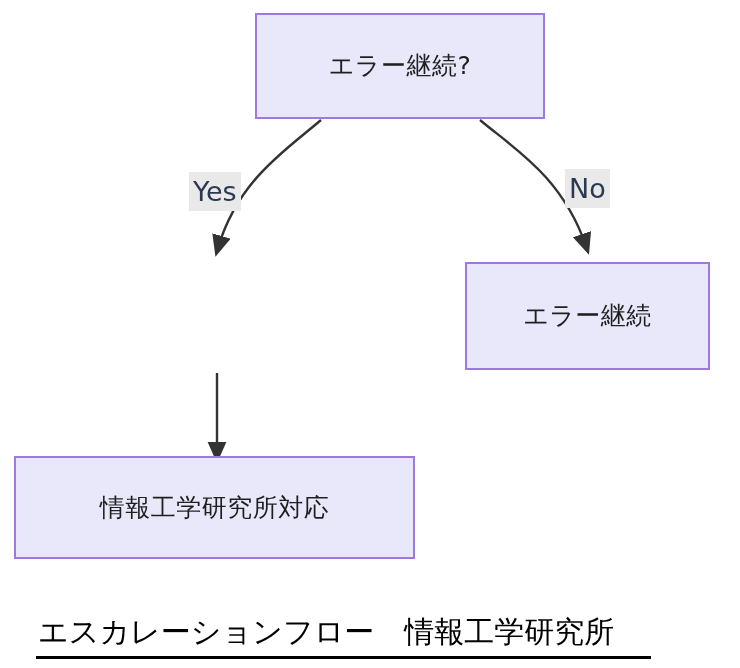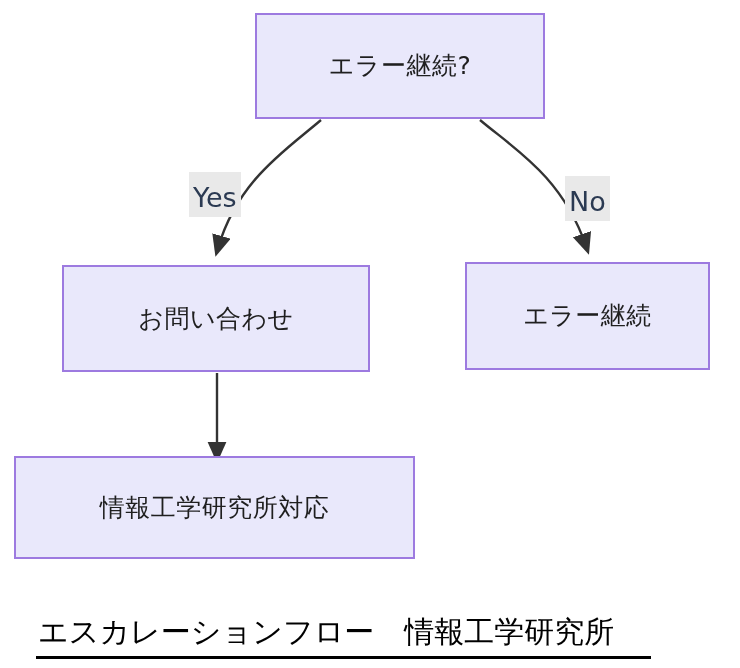--- a/index.html
+++ b/index.html
@@ -74,33 +74,33 @@
     width: 401px;
     height: 103px;
   }
 
   .edge-label {
     position: absolute;
     background: #e9e9e9;
     color: #2b3a52;
     font-size: 27px;
     line-height: 1;
-    padding: 12px 4px 6px 4px;
+    padding: 6px 4px 6px 4px;
     box-sizing: border-box;
     white-space: nowrap;
   }
 
   #edge-label-yes {
     left: 189px;
     top: 172px;
   }
 
   #edge-label-no {
     left: 565px;
-    top: 176px;
+    top: 169px;
   }
 
   #caption-bar {
     position: absolute;
     left: 0;
     top: 612px;
     width: 740px;
     height: 56px;
     margin-left: 36px;
   }
@@ -141,23 +141,20 @@
 
     <path d="M 480 120 C 513 148, 562 176, 586 246" fill="none" stroke="#333333" stroke-width="2.4" marker-end="url(#arrowhead)"></path>
 
     <path d="M 217 373 L 217 454" fill="none" stroke="#333333" stroke-width="2.4" marker-end="url(#arrowhead)"></path>
   </svg>
 
   <div class="node" id="node-decision">
     <span>エラー継続?</span>
   </div>
 
-  <div class="node" id="node-inquiry">
-    <span>お問い合わせ</span>
-  </div>
 
   <div class="node" id="node-continue-ops">
     <span>エラー継続</span>
   </div>
 
   <div class="node" id="node-lab-response">
     <span>情報工学研究所対応</span>
   </div>
 
   <div class="edge-label" id="edge-label-yes">Yes</div>

